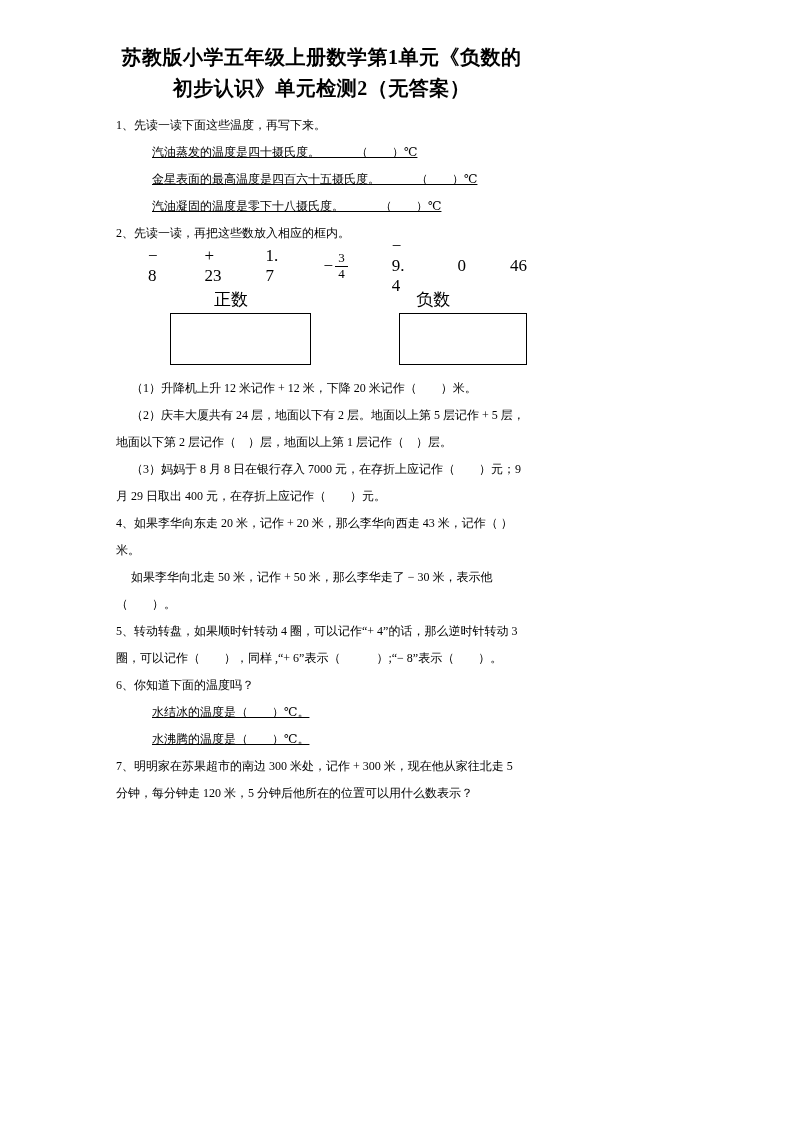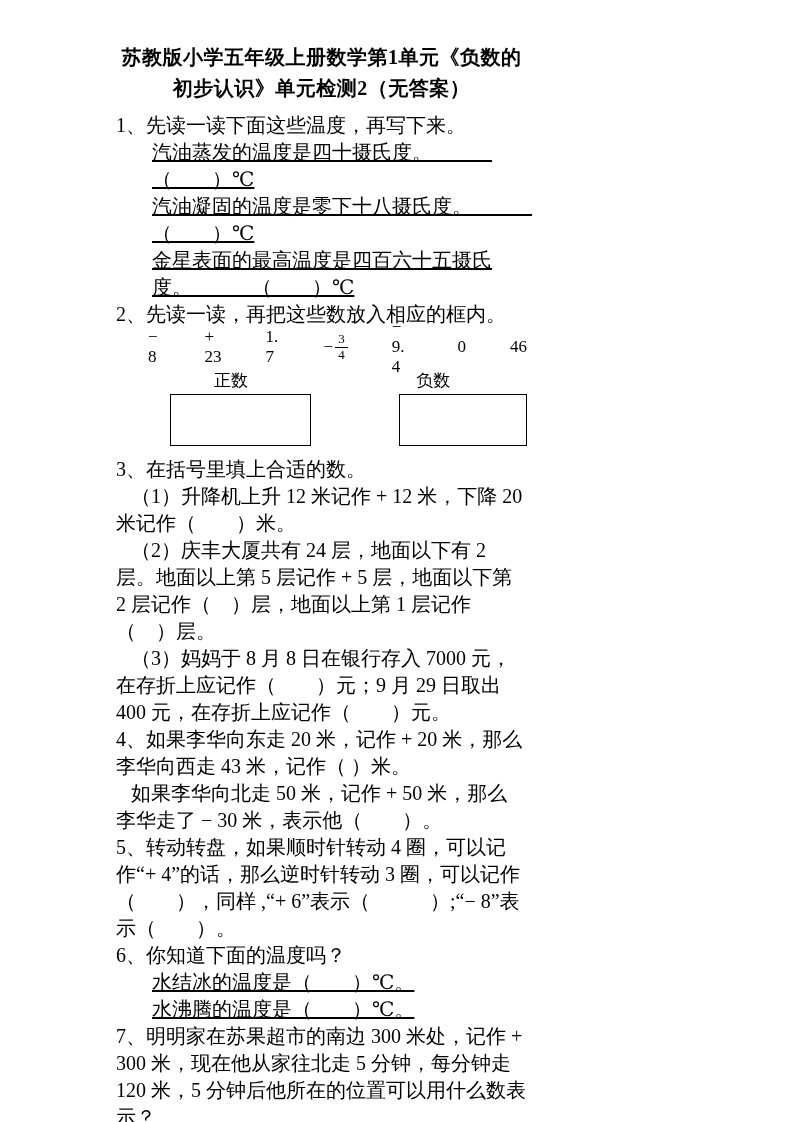--- a/index.html
+++ b/index.html
@@ -18,21 +18,21 @@
   }
   .title {
     font-size: 20px;
     font-weight: bold;
     text-align: center;
     line-height: 31px;
     margin-bottom: 8px;
     letter-spacing: 0.5px;
   }
   p.line {
-    font-size: 20px;
+    font-size: 12px;
     line-height: 27px;
   }
   .ind2 { padding-left: 36px; text-decoration: underline; }
   .ti   { text-indent: 15px; }
 
   
   .numbers-row {
     display: flex;
     align-items: center;
     gap: 44px;
@@ -68,22 +68,22 @@
 </style>
 </head>
 <body>
 
 <div class="page">
 
   <h1 class="title">苏教版小学五年级上册数学第1单元《负数的初步认识》单元检测2（无答案）</h1>
 
   <p class="line">1、先读一读下面这些温度，再写下来。</p>
   <p class="line ind2">汽油蒸发的温度是四十摄氏度。　　　（　　）℃</p>
+  <p class="line ind2">金星表面的最高温度是四百六十五摄氏度。　　　（　　）℃</p>
   <p class="line ind2">汽油凝固的温度是零下十八摄氏度。　　　（　　）℃</p>
-  <p class="line ind2">金星表面的最高温度是四百六十五摄氏度。　　　（　　）℃</p>
 
   <p class="line">2、先读一读，再把这些数放入相应的框内。</p>
 
   <div class="numbers-row">
     <span class="num">− 8</span>
     <span class="num">+ 23</span>
     <span class="num">1. 7</span>
     <span class="frac">
       <span class="frac-sign">−</span>
       <span class="frac-stack">
@@ -98,21 +98,20 @@
 
   <div class="labels-row">
     <span class="lab-left">正数</span>
     <span class="lab-right">负数</span>
   </div>
   <div class="boxes-row">
     <div class="box box-left"></div>
     <div class="box box-right"></div>
   </div>
 
-  <p class="line">3、在括号里填上合适的数。</p>
   <p class="line ti">（1）升降机上升 12 米记作 + 12 米，下降 20 米记作（　　）米。</p>
   <p class="line ti">（2）庆丰大厦共有 24 层，地面以下有 2 层。地面以上第 5 层记作 + 5 层，地面以下第 2 层记作（　）层，地面以上第 1 层记作（　）层。</p>
   <p class="line ti">（3）妈妈于 8 月 8 日在银行存入 7000 元，在存折上应记作（　　）元；9 月 29 日取出 400 元，在存折上应记作（　　）元。</p>
 
   <p class="line">4、如果李华向东走 20 米，记作 + 20 米，那么李华向西走 43 米，记作（ ）米。</p>
   <p class="line ti">如果李华向北走 50 米，记作 + 50 米，那么李华走了 − 30 米，表示他（　　）。</p>
 
   <p class="line">5、转动转盘，如果顺时针转动 4 圈，可以记作“+ 4”的话，那么逆时针转动 3 圈，可以记作（　　），同样 ,“+ 6”表示（　　　）;“− 8”表示（　　）。</p>
 
   <p class="line">6、你知道下面的温度吗？</p>

